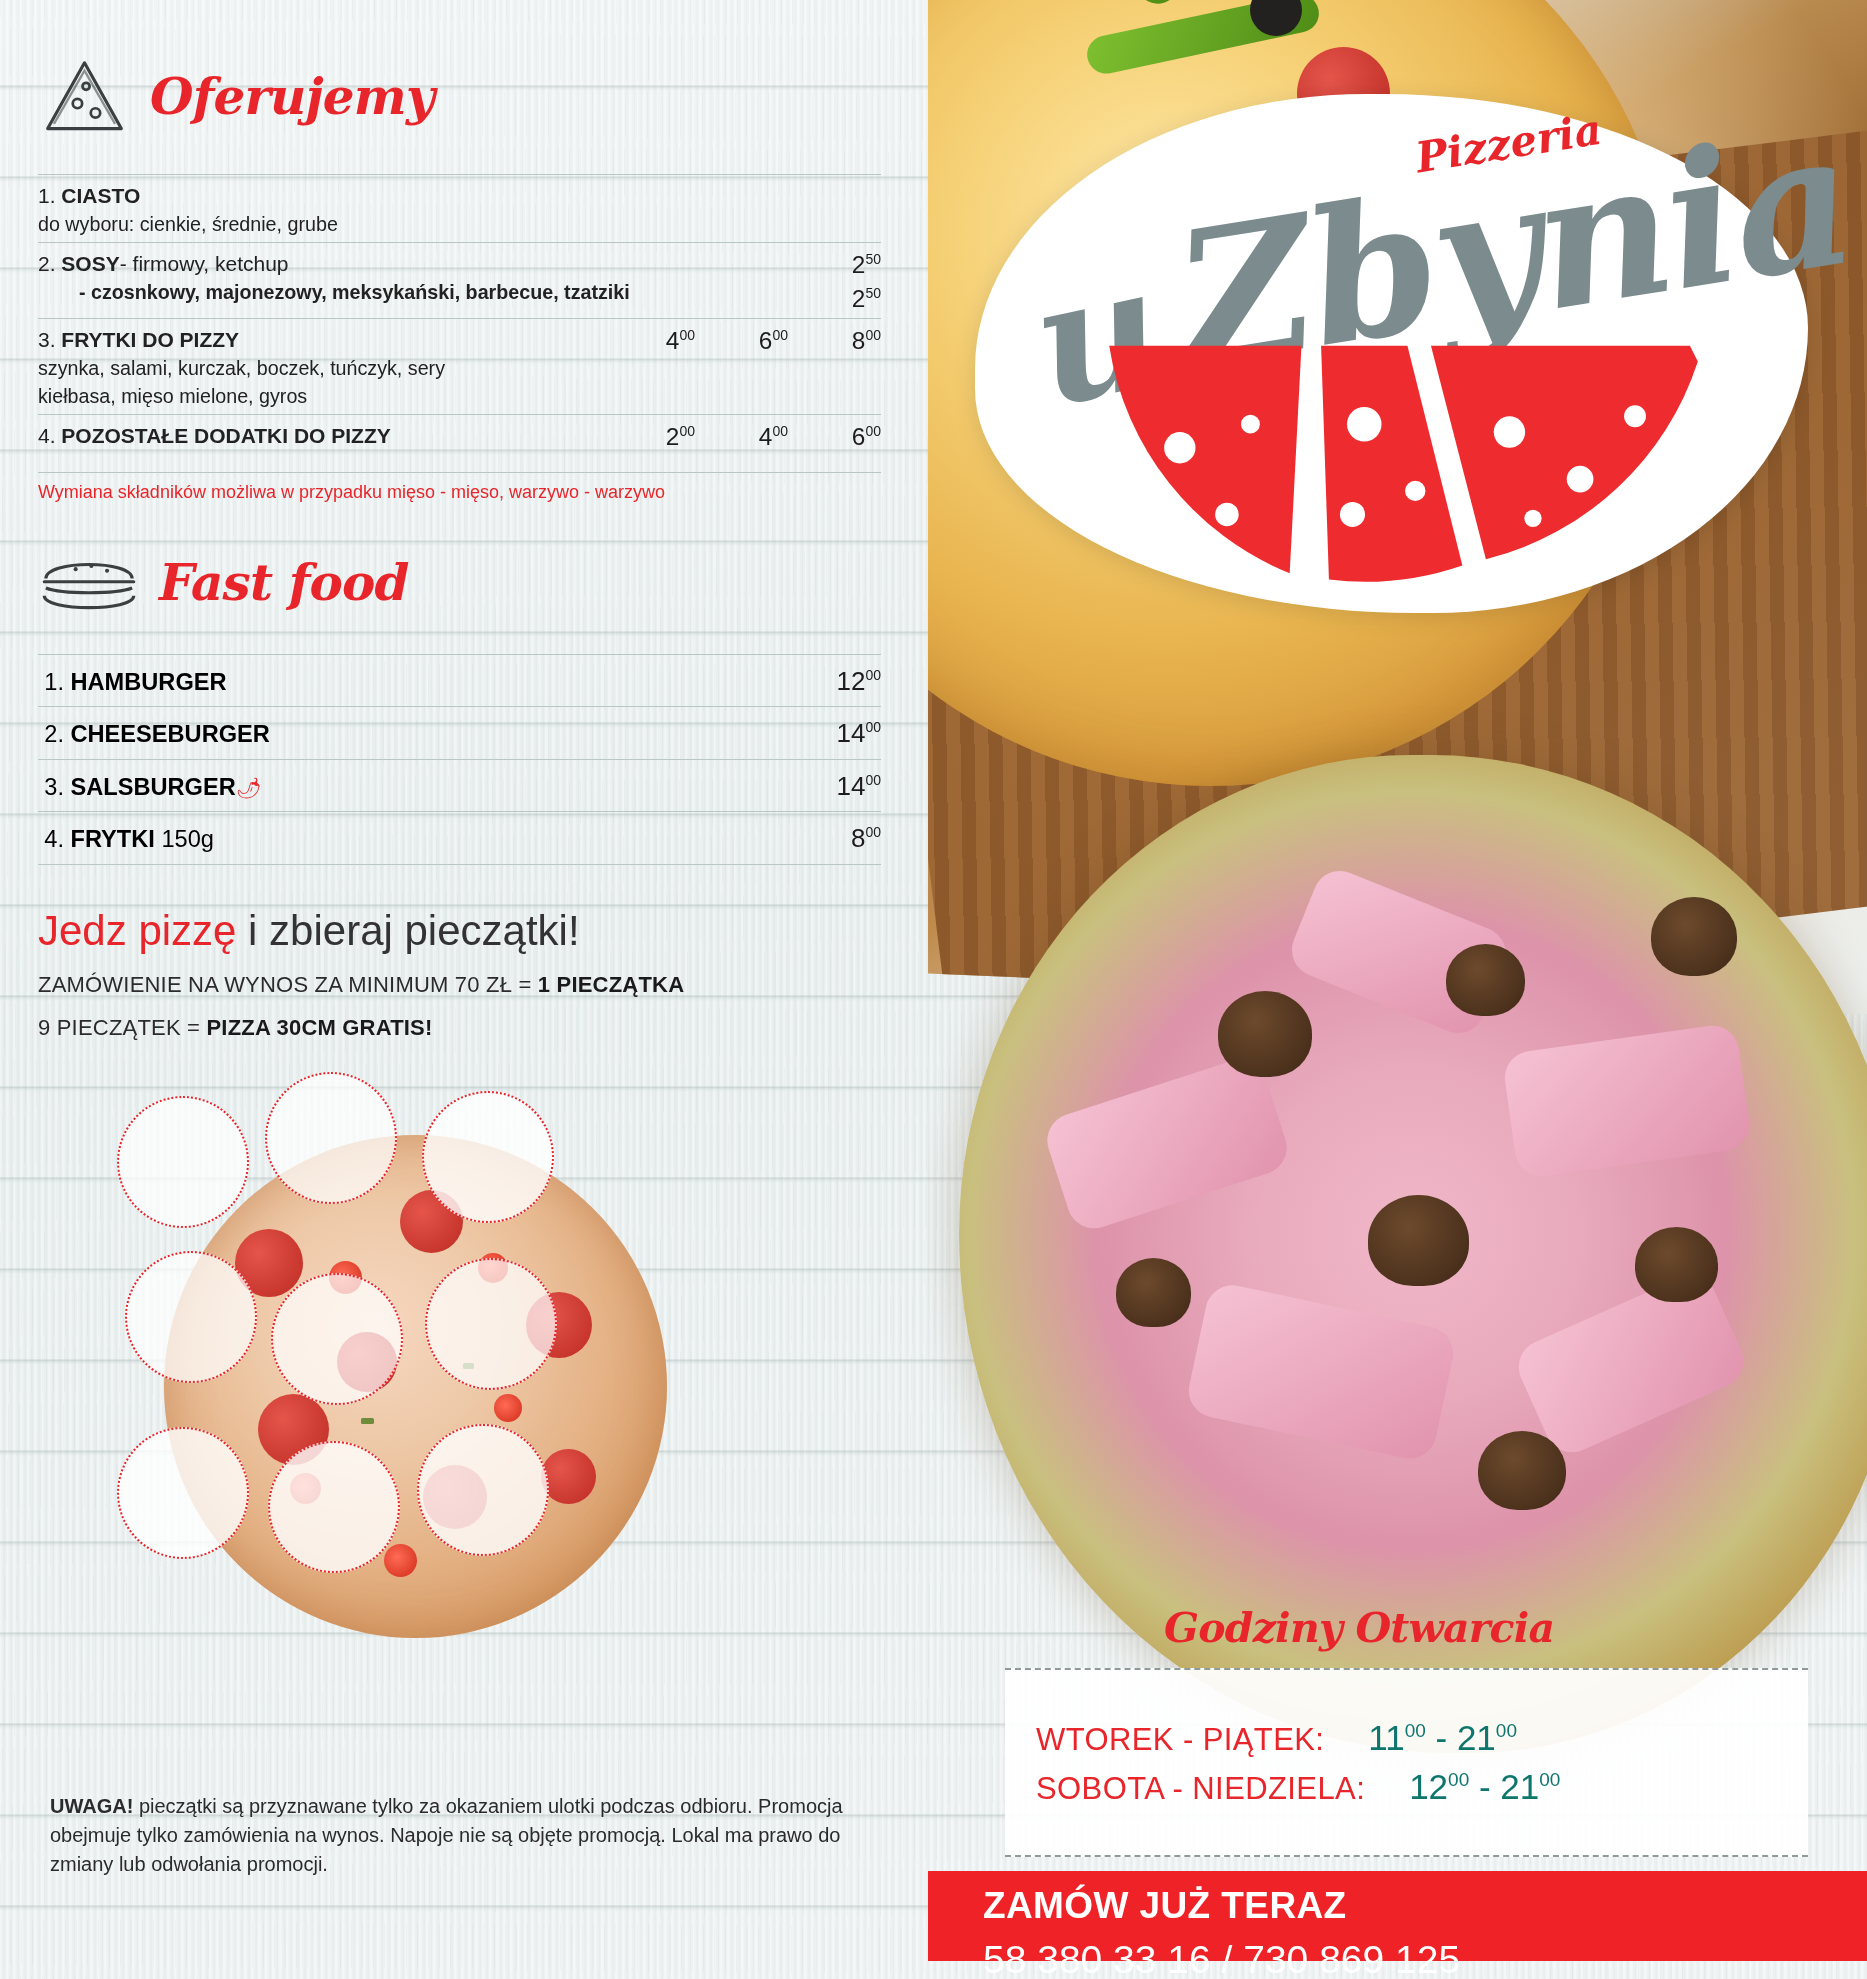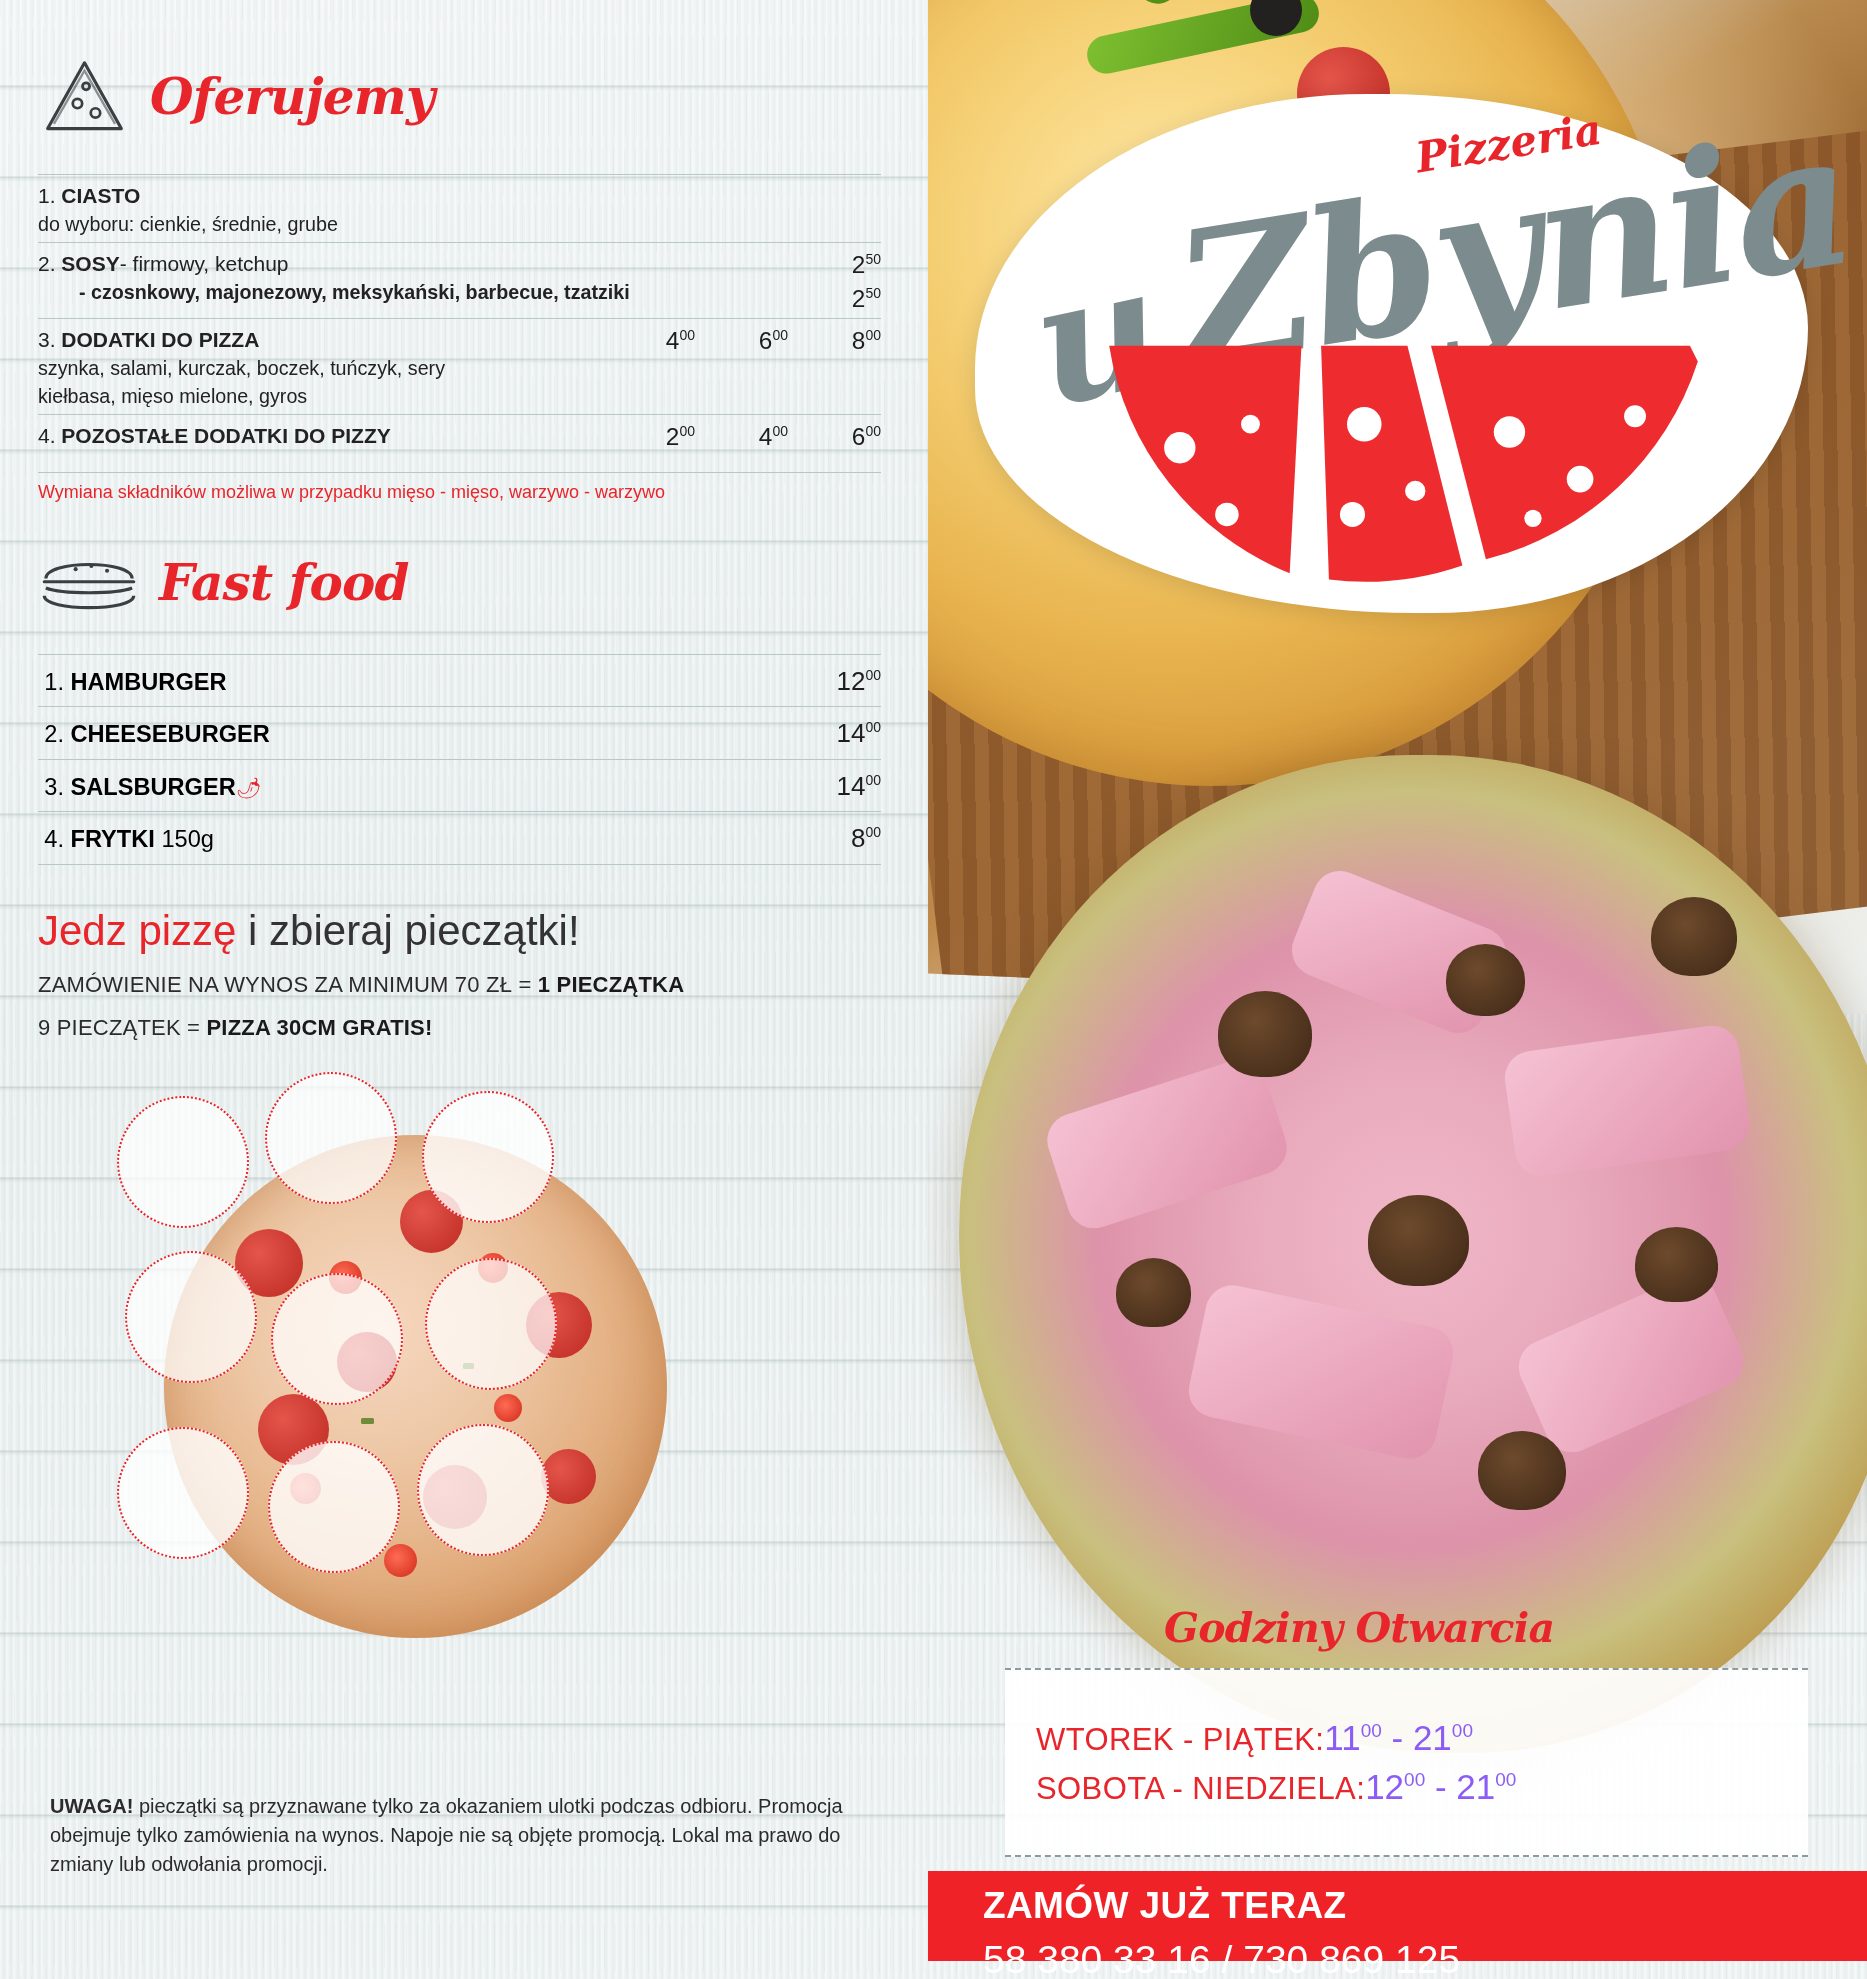--- a/index.html
+++ b/index.html
@@ -314,21 +314,21 @@
   }
   .hours-row {
     display: flex;
     align-items: baseline;
     padding: 4.7px 0;
   }
   .hours-day {
     font-size: 31px; color: #e8252a; font-weight: normal;
     letter-spacing: 0.4px;
   }
-  .hours-time { font-size: 35px; color: #8b5cf6; }
+  .hours-time { font-size: 35px; color: #0f766e; margin-left: 44px; }
   .hours-time sup { font-size: 19px; vertical-align: super; }
 
   
   .footer {
     position: absolute;
     left: 0; top: 1871px;
     width: 940px; height: 90px;
     background: #ef2327;
     color: #fff;
     padding: 14px 0 0 55px;
@@ -381,21 +381,21 @@
           <div class="price"><span>2</span><sup>50</sup></div>
           <div class="price" style="margin-top:6.3px"><span>2</span><sup>50</sup></div>
         </div>
       </div>
     </div>
 
     <div class="row">
       <div class="label">
         <div>
           <span class="num">3.</span>
-          <b>DODATKI DO PIZZA</b>
+          <b>FRYTKI DO PIZZY</b>
         </div>
         <span class="sub-line">szynka, salami, kurczak, boczek, tuńczyk, sery</span>
         <span class="sub-line">kiełbasa, mięso mielone, gyros</span>
       </div>
       <div class="prices">
         <div class="price"><span>4</span><sup>00</sup></div>
         <div class="price"><span>6</span><sup>00</sup></div>
         <div class="price"><span>8</span><sup>00</sup></div>
       </div>
     </div>

